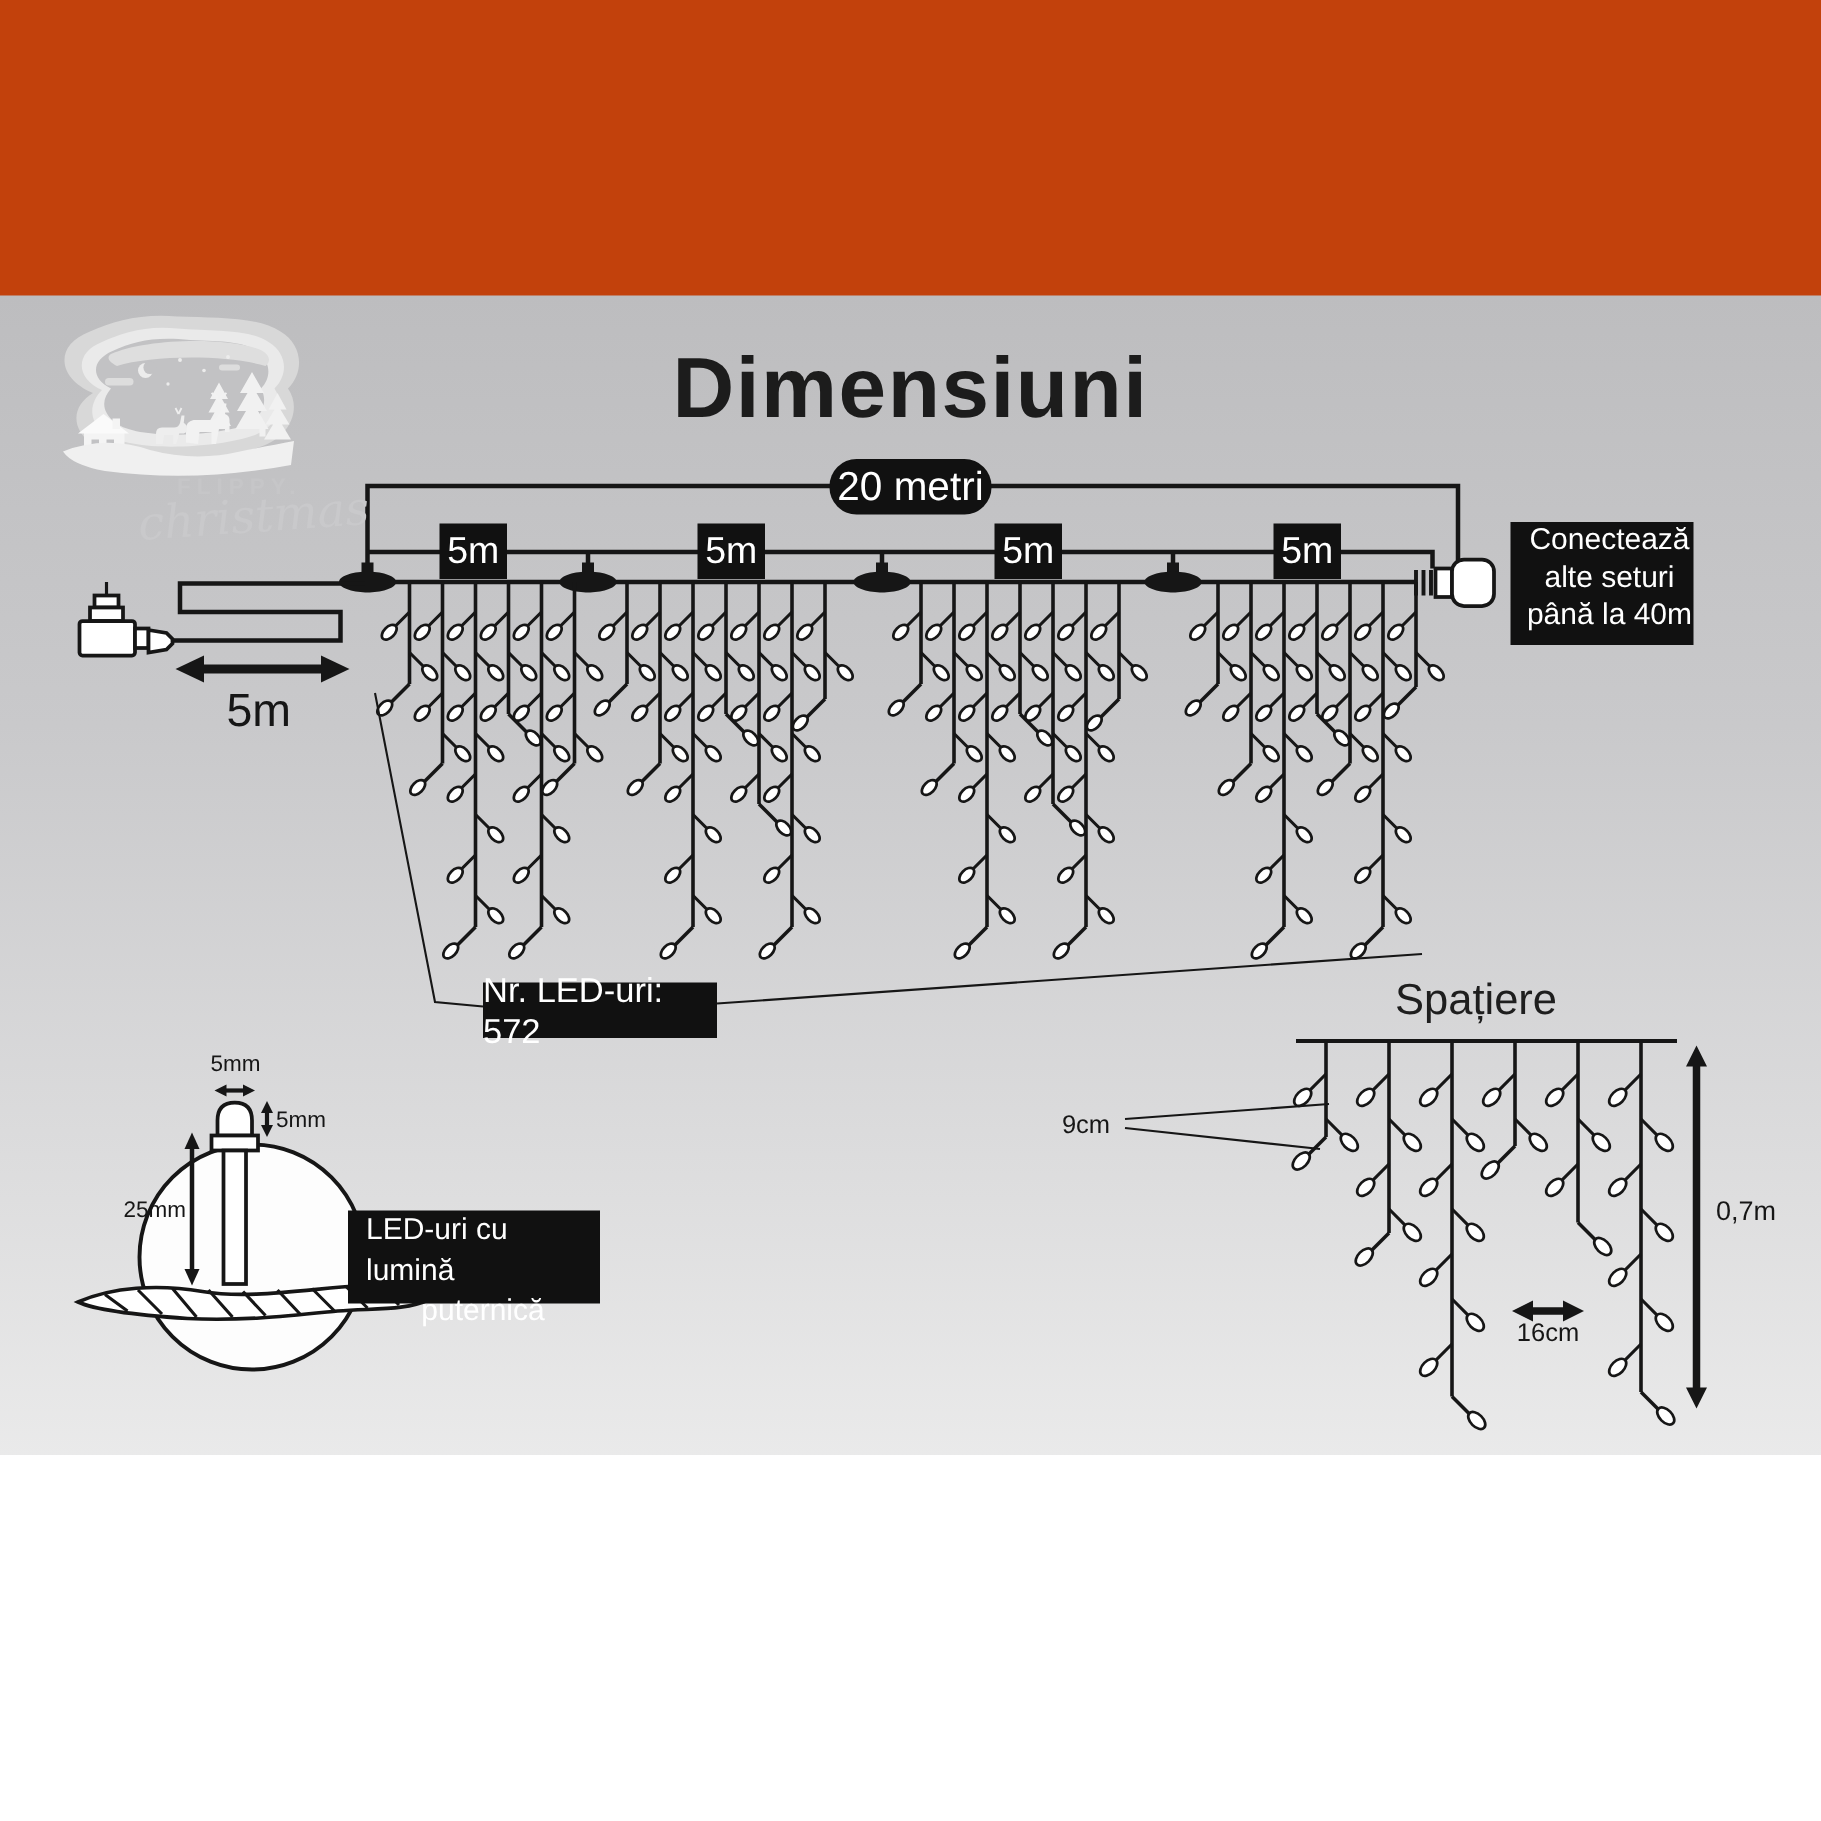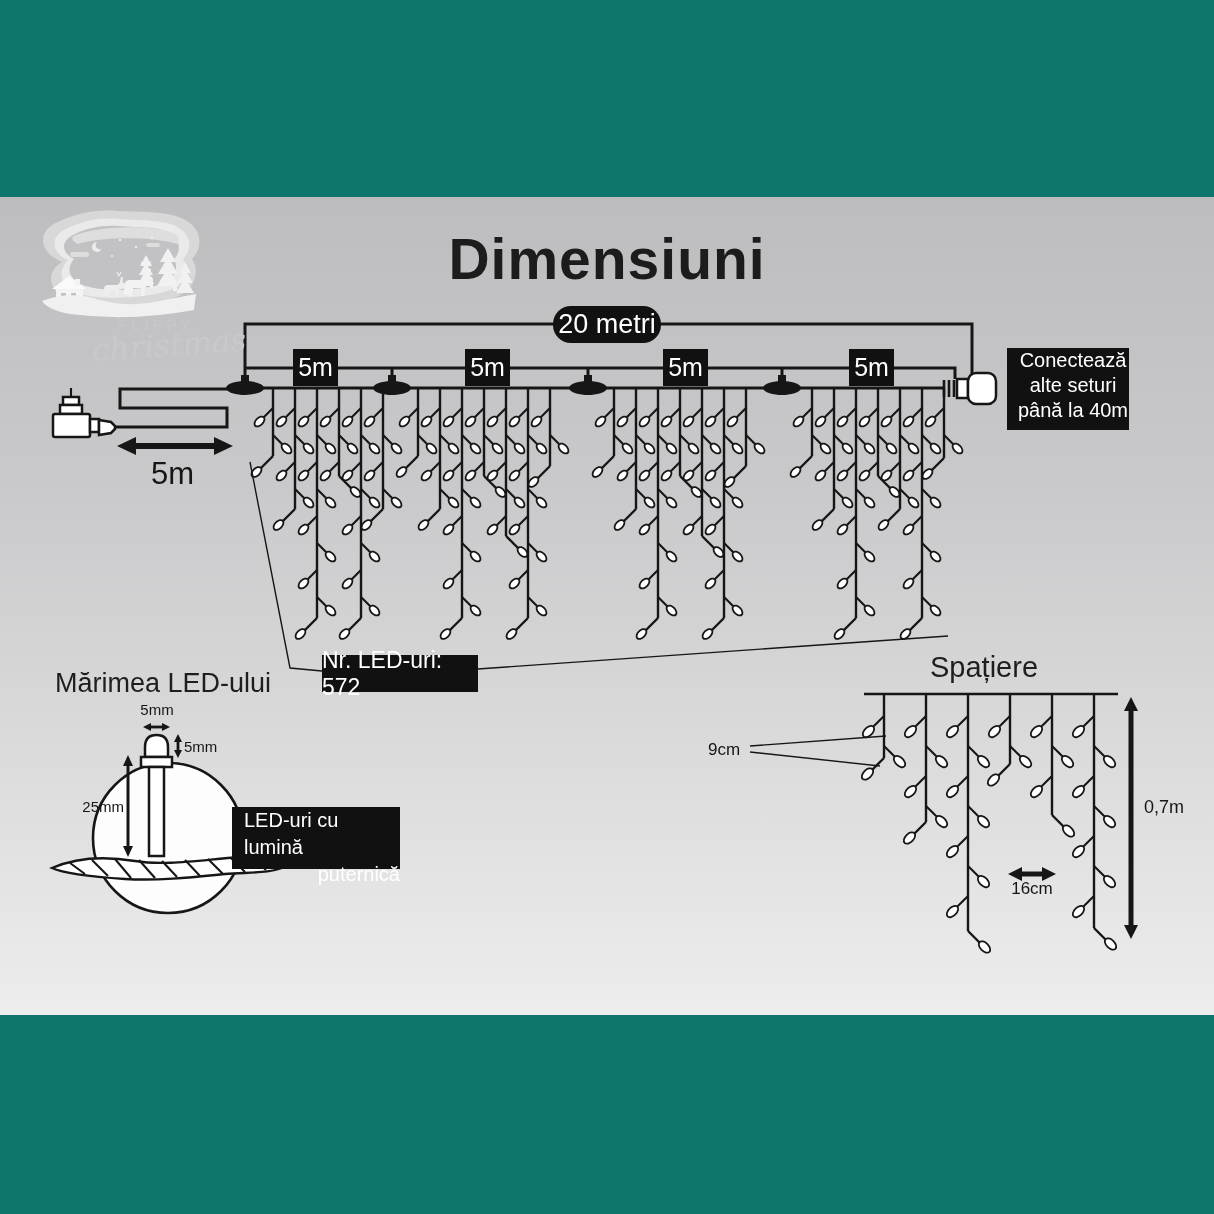--- a/index.html
+++ b/index.html
@@ -1,20 +1,20 @@
 <!DOCTYPE html>
 <html style="--bg-top: #bdbdbf; --bg-bottom: #ededed; --box: #111111; --boxtext: #ffffff; --line: #161616;"><head>
 <meta charset="utf-8">
 <style>
   :root{
     --bg-top:#bdbdbf; --bg-bottom:#ededed; --box:#111111; --boxtext:#ffffff;
     --line:#161616; --ink:#1e1e1e; --logo1:#d8d8d8; --logo2:#eaeaea; --logo3:#c2c2c4; --logotxt:#c6c6c8;
   }
   html,body{margin:0;padding:0;background:#fff;}
-  #stage{position:relative;width:1214px;height:1214px;background:#0f766e;overflow:hidden;
+  #stage{position:relative;width:1214px;height:970px;background:#c2410c;overflow:hidden;
          font-family:"Liberation Sans",sans-serif;color:var(--ink);}
   #grayband{position:absolute;left:0;top:197px;width:1214px;height:818px;
             background:linear-gradient(180deg,var(--bg-top) 0%,#c9c9cb 35%,#dcdcdd 70%,var(--bg-bottom) 100%);}
   #art{position:absolute;left:0;top:0;width:1214px;height:1214px;}
   .lbl{position:absolute;white-space:nowrap;}
   .blackbox{position:absolute;background:var(--box);color:var(--boxtext);
             display:flex;align-items:center;justify-content:center;}
   #title{left:0;right:0;top:226px;text-align:center;font-size:57px;font-weight:bold;
          letter-spacing:1px;color:#1c1c1c;}
   #box-total{left:553px;top:306px;width:108px;height:37px;font-size:27px;border-radius:18px;}
@@ -25,21 +25,21 @@
   #lead-5m{left:130px;top:456px;width:85px;text-align:center;font-size:31px;color:#161616;}
   #box-ledcount{left:322px;top:655px;width:156px;height:37px;font-size:23px;}
   #h-ledsize{left:55px;top:668px;font-size:27px;}
   #h-spacing{left:930px;top:651px;width:160px;text-align:left;font-size:29px;}
   .small-meas{font-size:15px;color:#161616;}
   #m-5mm-top{left:131px;top:701px;width:52px;text-align:center;}
   #m-5mm-right{left:184px;top:738px;}
   #m-25mm{left:82px;top:798px;width:42px;text-align:right;}
   #box-lednote{left:232px;top:807px;width:168px;height:62px;font-size:20px;line-height:27px;
                justify-content:flex-start;padding-left:12px;box-sizing:border-box;
-               flex-direction:column;align-items:flex-end;}
+               flex-direction:column;align-items:center;}
   .sp-meas{font-size:17px;color:#161616;}
   #m-9cm{left:702px;top:740px;width:44px;text-align:center;}
   #m-16cm{left:1003px;top:879px;width:58px;text-align:center;}
   #m-07m{left:1144px;top:797px;font-size:18px;}
   #footer{left:0;right:0;top:965px;text-align:center;font-size:27px;color:#1a1a1a;}
   #logo-flippy{left:118px;top:316px;width:84px;font-size:15px;
                letter-spacing:4px;color:var(--logotxt);font-weight:bold;}
   #logo-christmas{left:92px;top:327px;width:145px;text-align:center;font-size:31px;
                   font-family:"DejaVu Serif",serif;font-style:italic;color:#c9c9cb;
                   transform:rotate(-4deg);}
@@ -611,21 +611,20 @@
   <div class="blackbox" id="box-connect">
     <span>Conectează</span>
     <span>alte seturi</span>
     <span>până la 40m</span>
   </div>
 
   <div class="lbl" id="lead-5m">5m</div>
 
   <div class="blackbox" id="box-ledcount">Nr. LED-uri: 572</div>
 
-  <div class="lbl" id="h-ledsize">Mărimea LED-ului</div>
   <div class="lbl small-meas" id="m-5mm-top">5mm</div>
   <div class="lbl small-meas" id="m-5mm-right">5mm</div>
   <div class="lbl small-meas" id="m-25mm">25mm</div>
   <div class="blackbox" id="box-lednote">
     <span>LED-uri cu lumină</span>
     <span>puternică</span>
   </div>
 
   <div class="lbl" id="h-spacing">Spațiere</div>
   <div class="lbl sp-meas" id="m-9cm">9cm</div>

